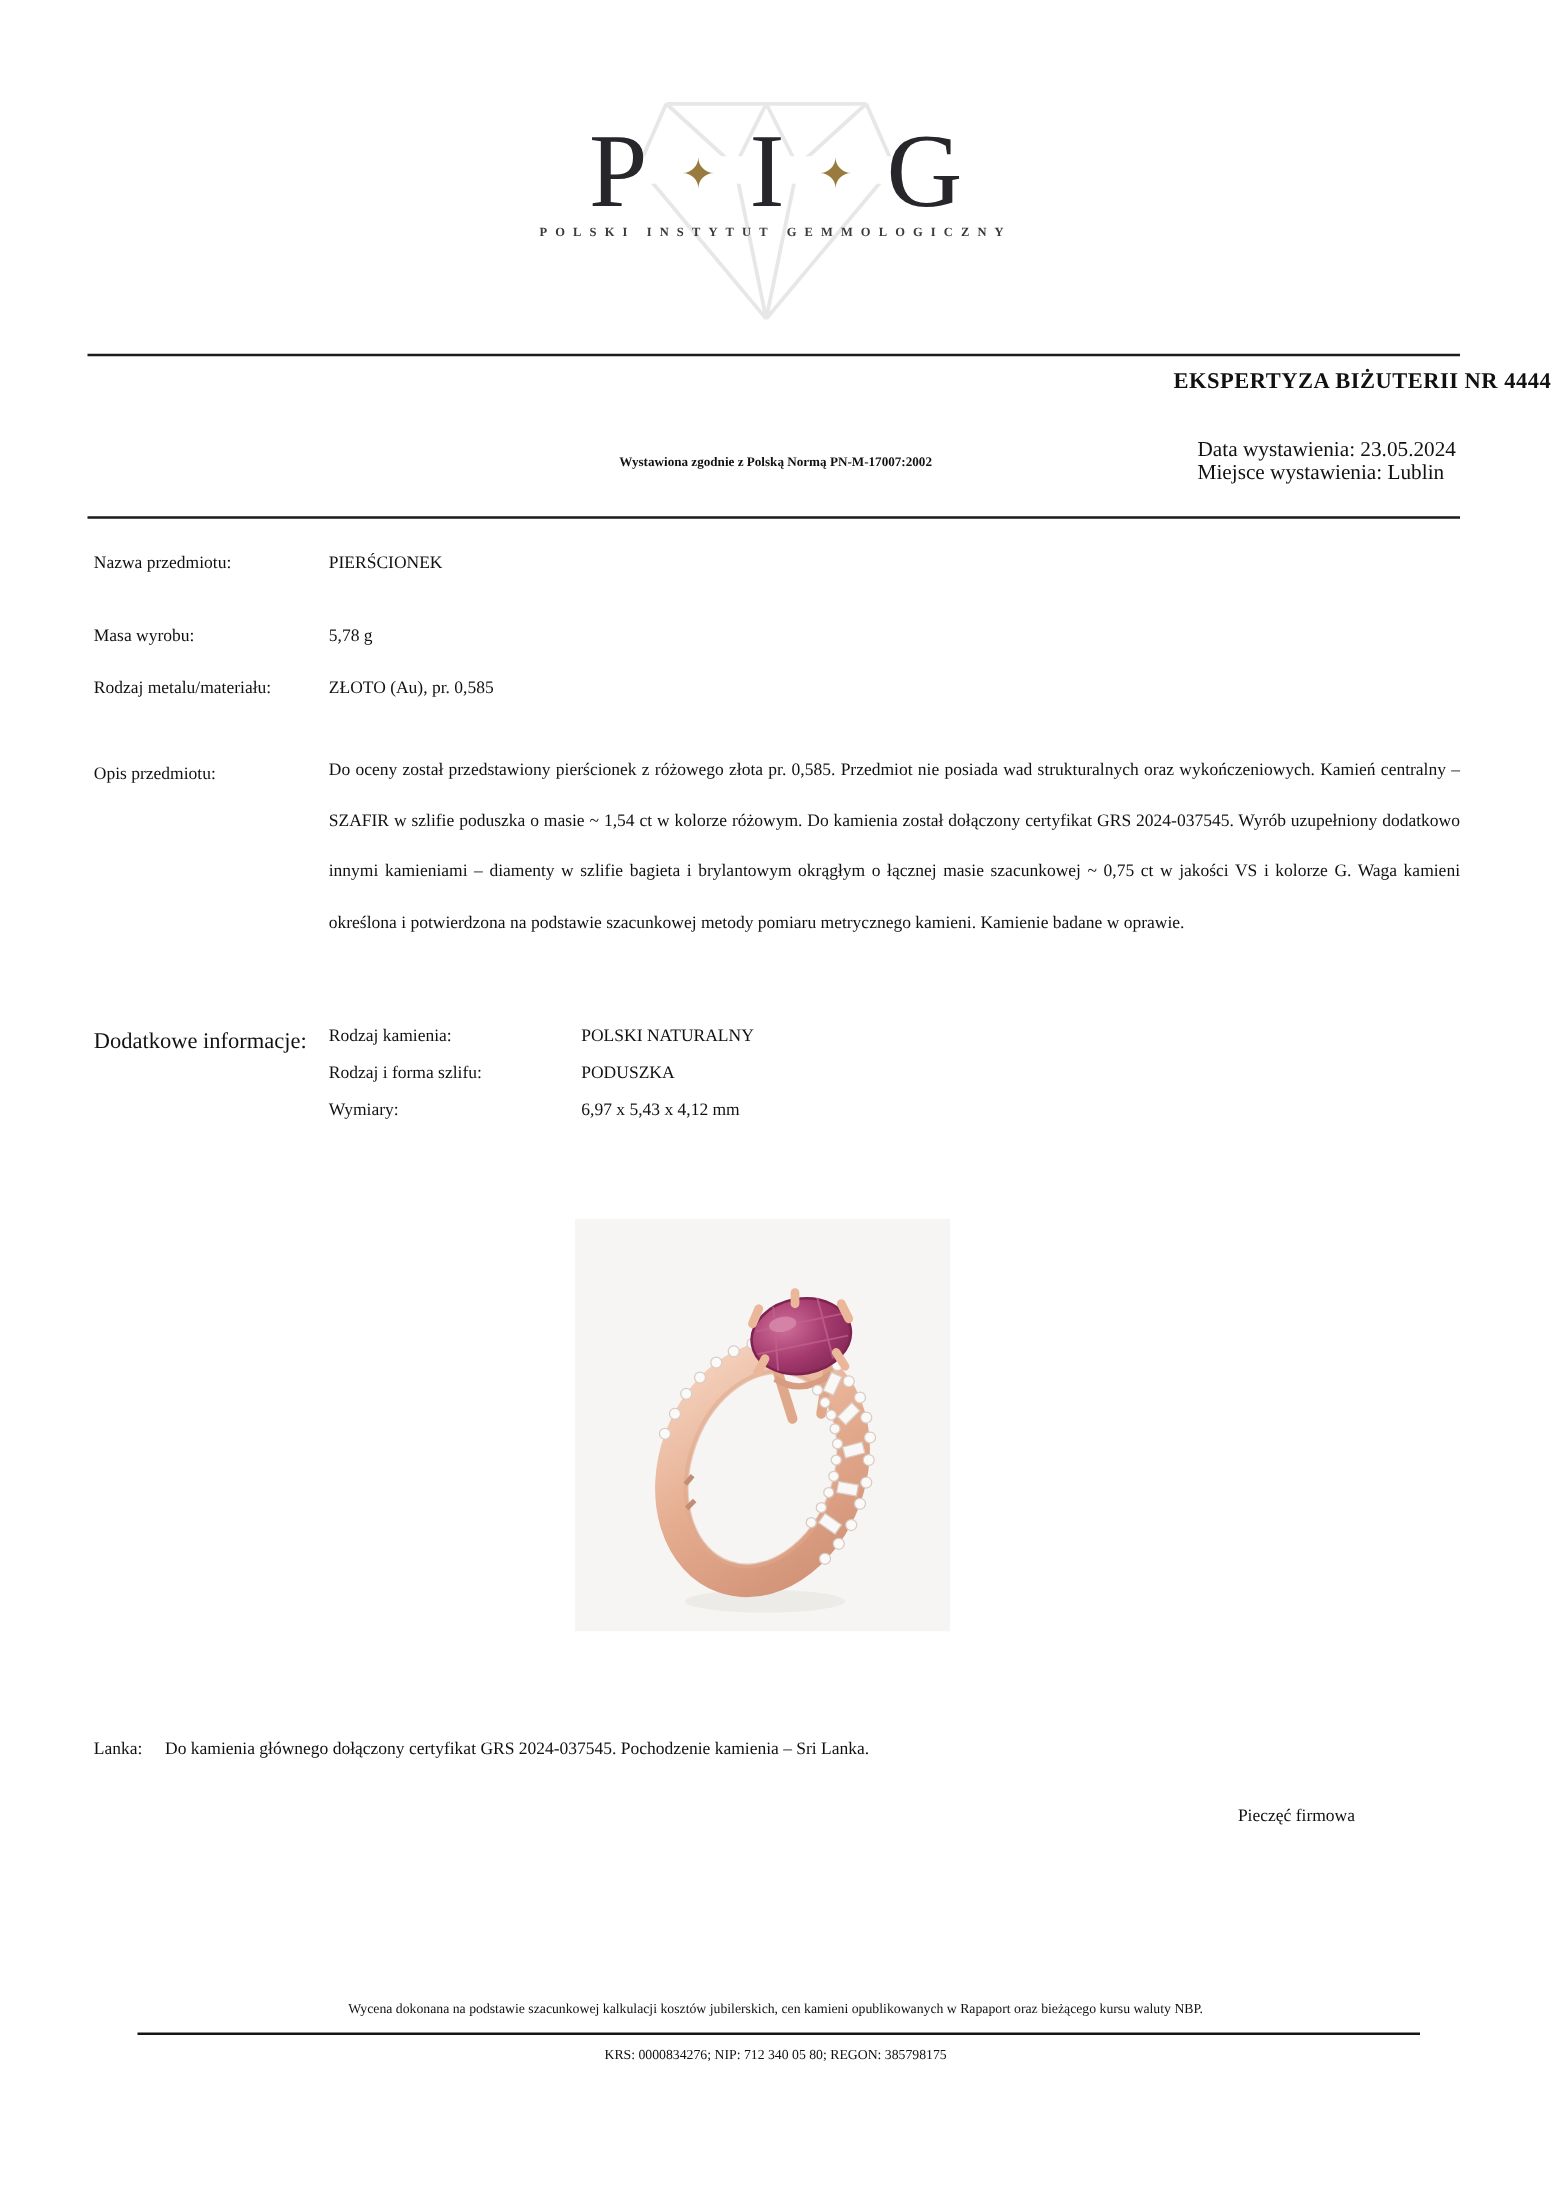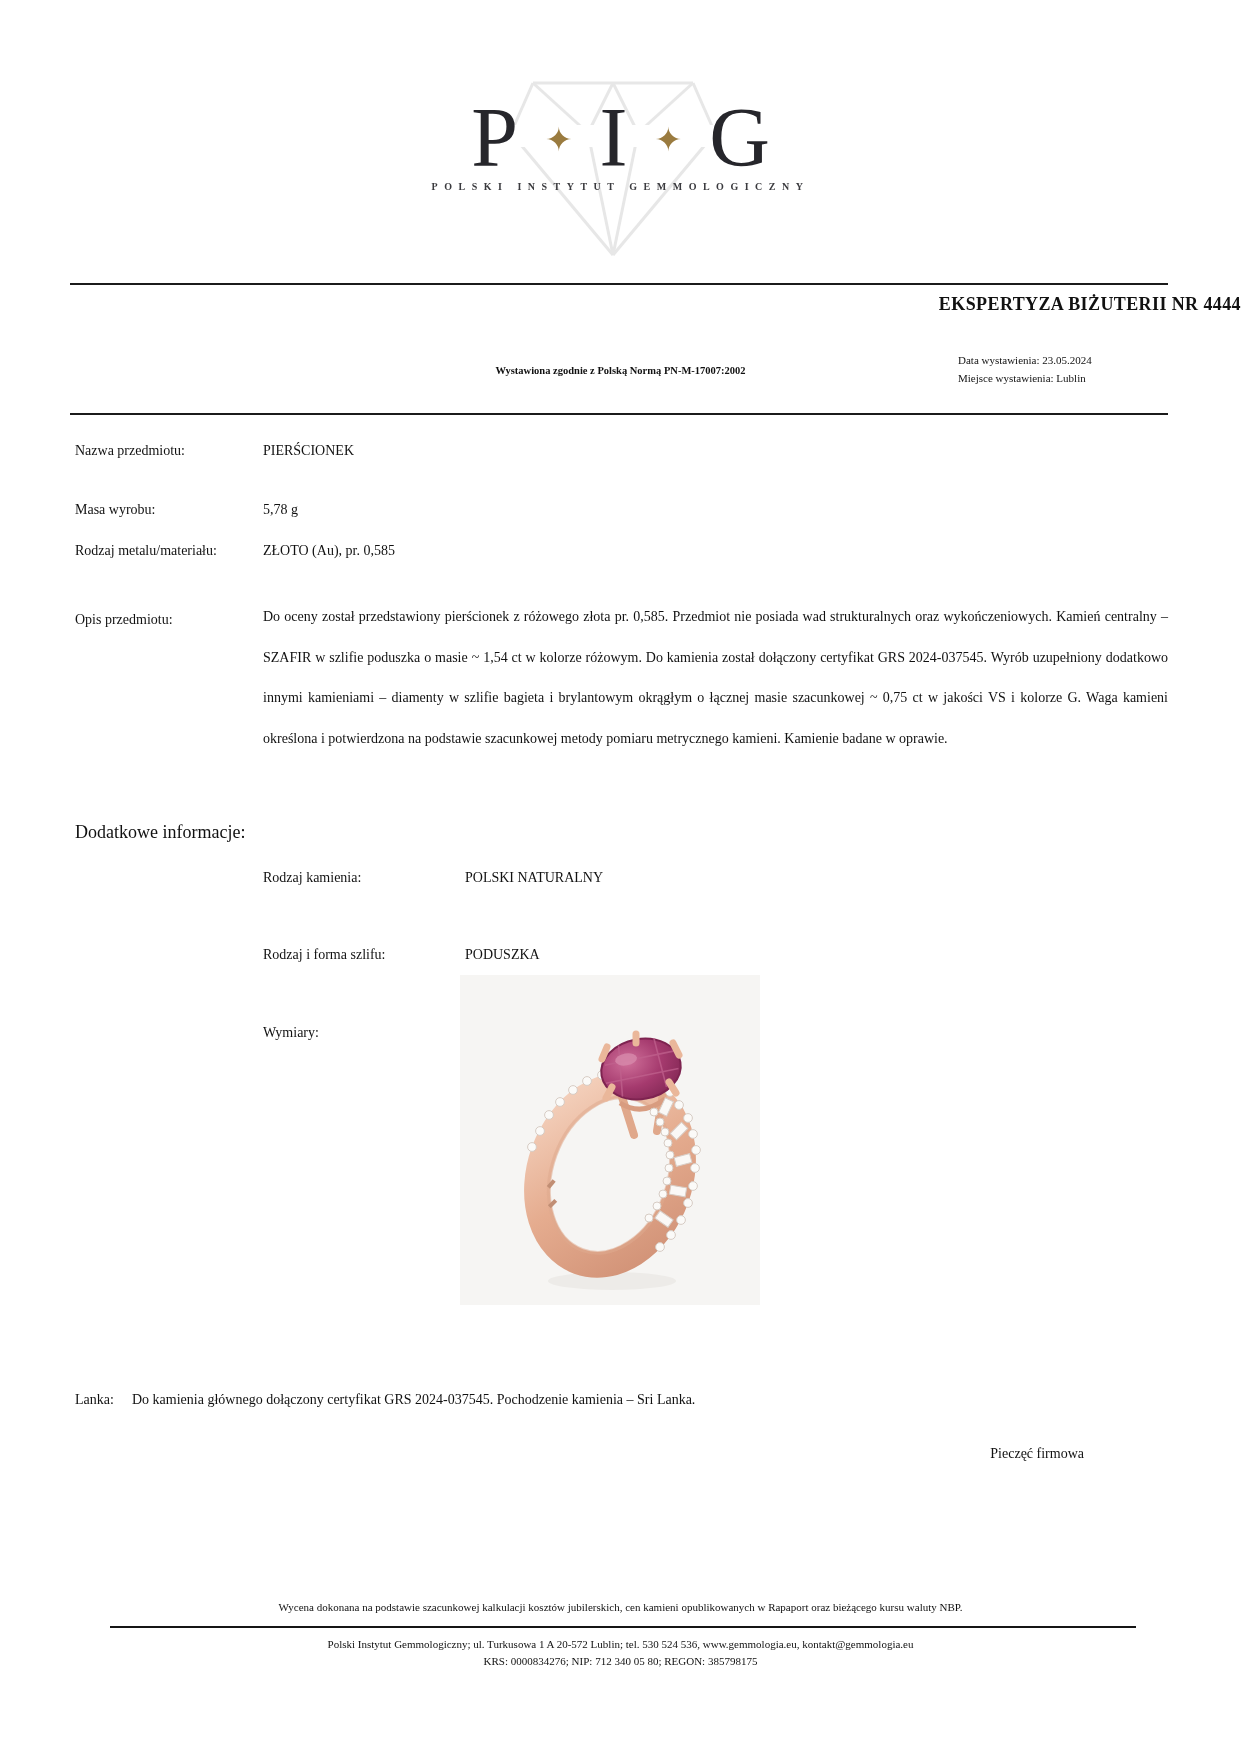--- a/index.html
+++ b/index.html
@@ -16,31 +16,31 @@
                  font-weight:bold;letter-spacing:6.5px;color:#3a3a3e;}
   
   .rule{background:#1b1b1b;height:2px;}
   .rule1{left:70px;top:283px;width:1098px;}
   .rule2{left:70px;top:413px;width:1098px;}
   .rule3{left:110px;top:1626px;width:1026px;height:2.4px;background:#151515;}
   
   .doc-title{left:0;top:294px;width:100%;text-align:right;font-size:18px;
              font-weight:bold;letter-spacing:.4px;}
   .doc-norm{left:0;top:321px;width:100%;text-align:center;font-size:10.5px;font-weight:bold;margin-top:44px;}
-  .date-block{left:958px;top:351px;font-size:11px;line-height:18px;}
+  .date-block{left:958px;top:351px;font-size:17px;line-height:18px;}
   
   .flabel{left:75px;font-size:14px;}
   .fvalue{left:263px;font-size:14px;}
   .row1{top:443px;} .row2{top:502px;} .row3{top:543px;} .row4{top:612px;}
   .desc-par{left:263px;top:597px;width:905px;font-size:14px;line-height:40.5px;
             text-align:justify;}
   
   .add-label{left:75px;top:822px;font-size:18px;}
   .add-rows{left:263px;top:822px;font-size:14px;}
-  .add-row{height:29.4px;display:flex;margin-top:48px;}
+  .add-row{height:29.4px;display:flex;}
   .add-row .sl{width:202px;}
   
   .photo{left:460px;top:975px;width:300px;height:330px;background:#f6f5f3;}
   
   .rem-label{left:75px;top:1392px;font-size:14px;}
   .rem-text{left:132px;top:1392px;font-size:14px;width:1040px;}
   .stamp{right:157px;top:1446px;font-size:14px;}
   
   .foot-note{left:0;top:1601px;width:100%;text-align:center;font-size:11px;}
   .foot-block{left:0;top:1636px;width:100%;text-align:center;font-size:11px;line-height:17px;}
@@ -192,15 +192,14 @@
 </div>
 
 <div class="abs rem-label">Lanka:</div>
 <div class="abs rem-text">Do kamienia głównego dołączony certyfikat GRS 2024-037545. Pochodzenie kamienia – Sri Lanka.</div>
 
 <div class="abs stamp">Pieczęć firmowa</div>
 
 <div class="abs foot-note">Wycena dokonana na podstawie szacunkowej kalkulacji kosztów jubilerskich, cen kamieni opublikowanych w Rapaport oraz bieżącego kursu waluty NBP.</div>
 <div class="abs rule3 abs"></div>
 <div class="abs foot-block">
-  <div>Polski Instytut Gemmologiczny; ul. Turkusowa 1 A 20-572 Lublin; tel. 530 524 536, www.gemmologia.eu, kontakt@gemmologia.eu</div>
   <div>KRS: 0000834276; NIP: 712 340 05 80; REGON: 385798175</div>
 </div>
 
 </body></html>

